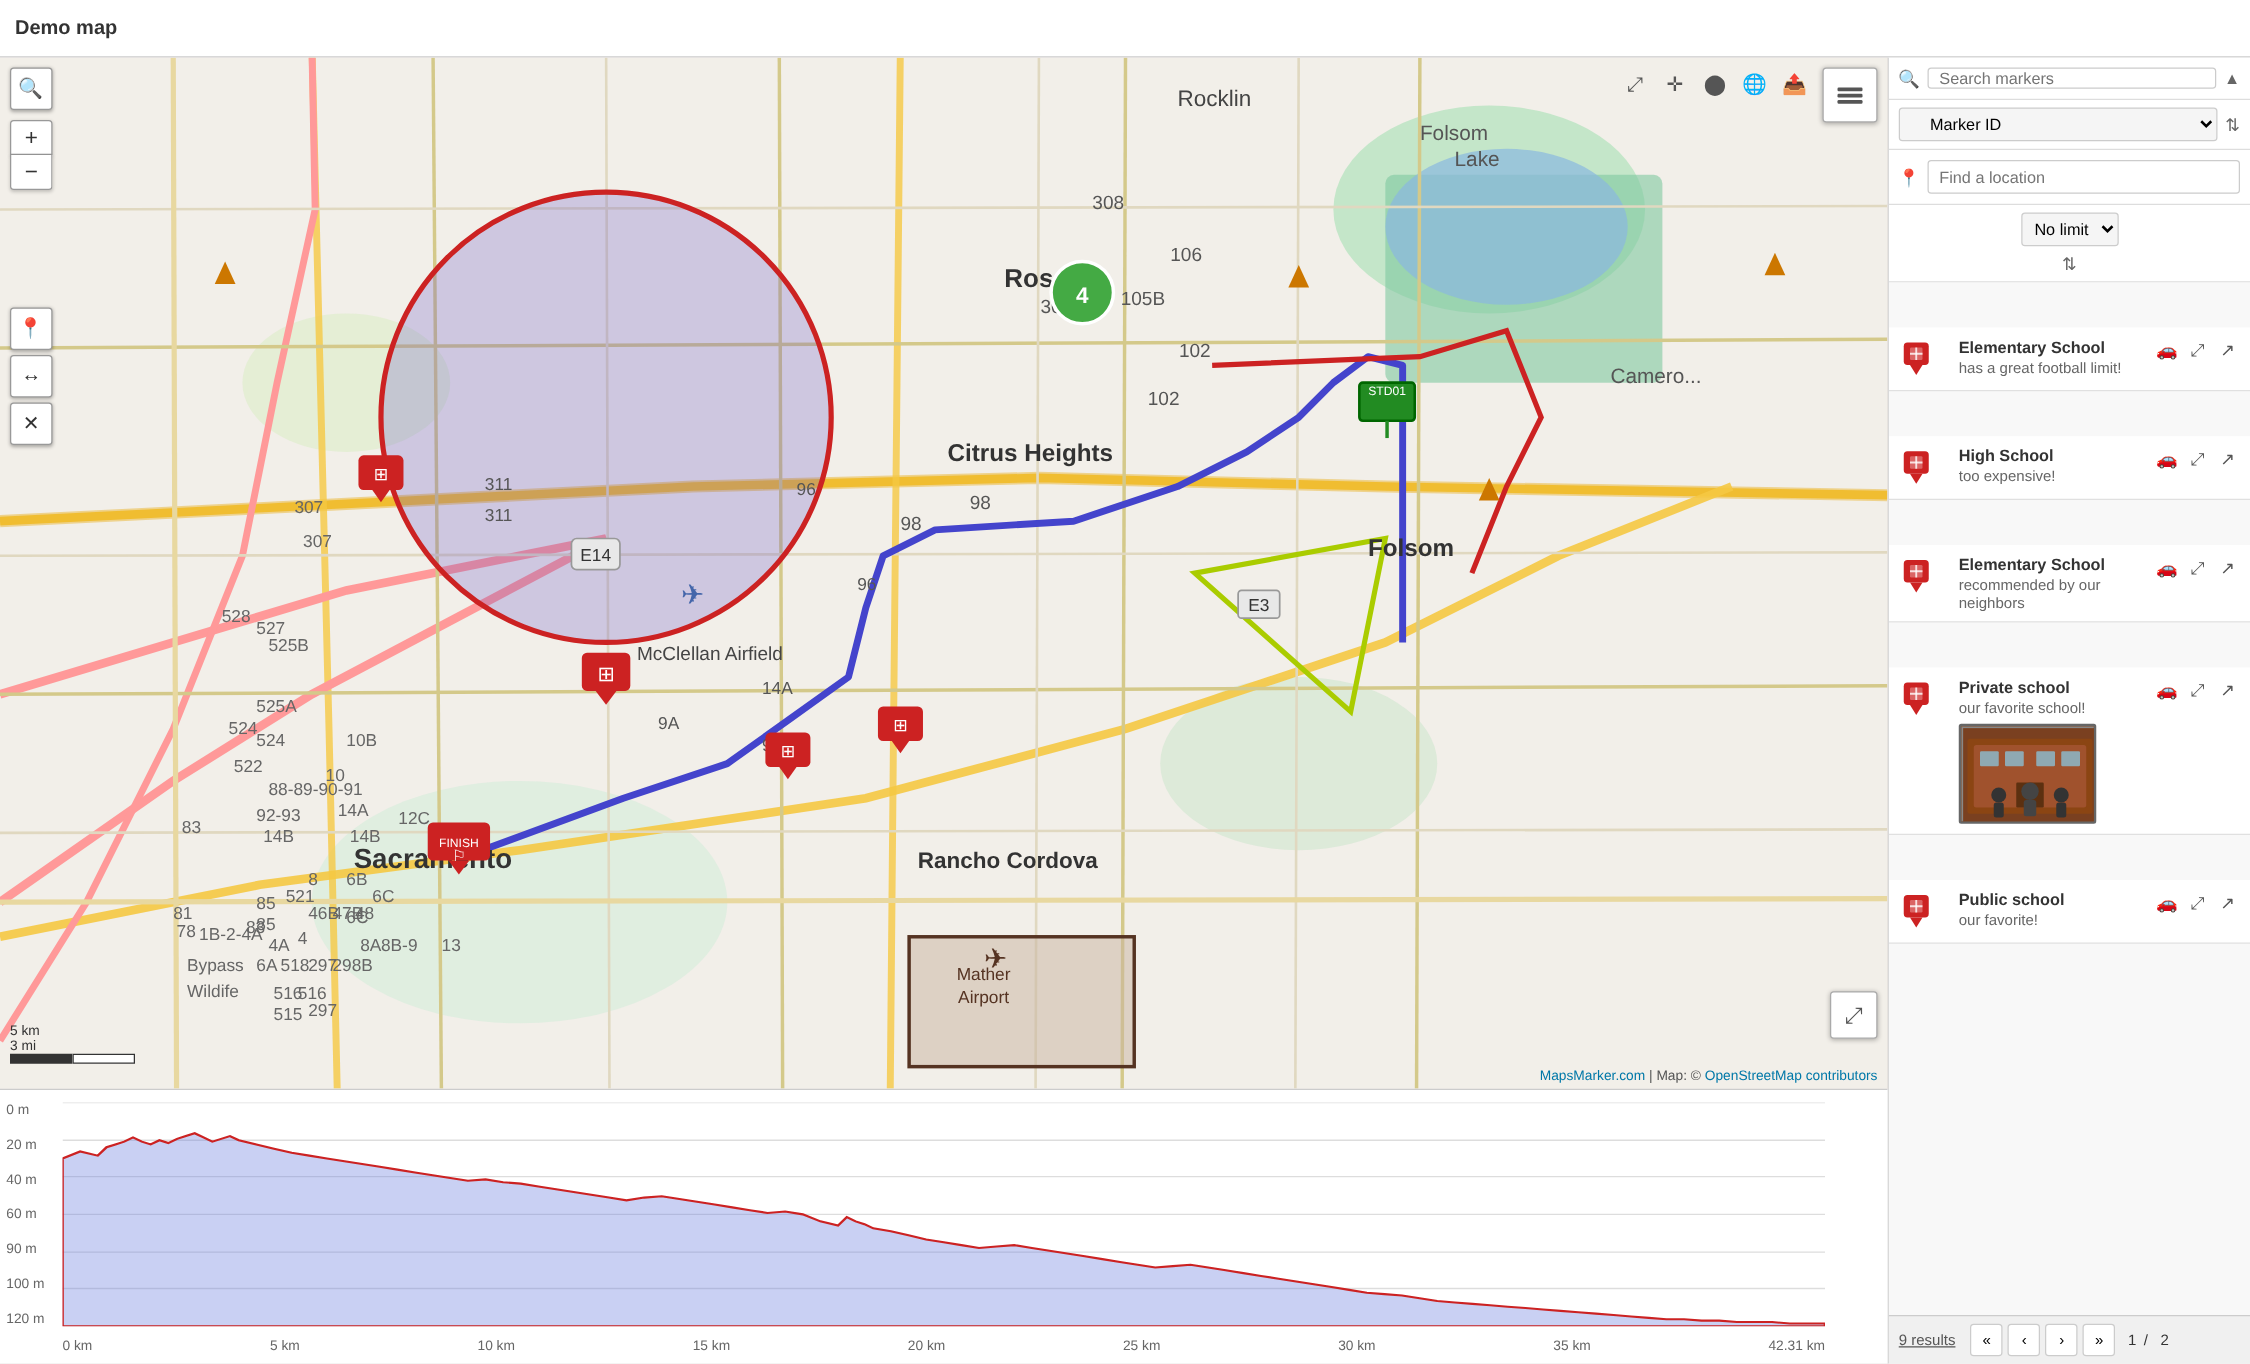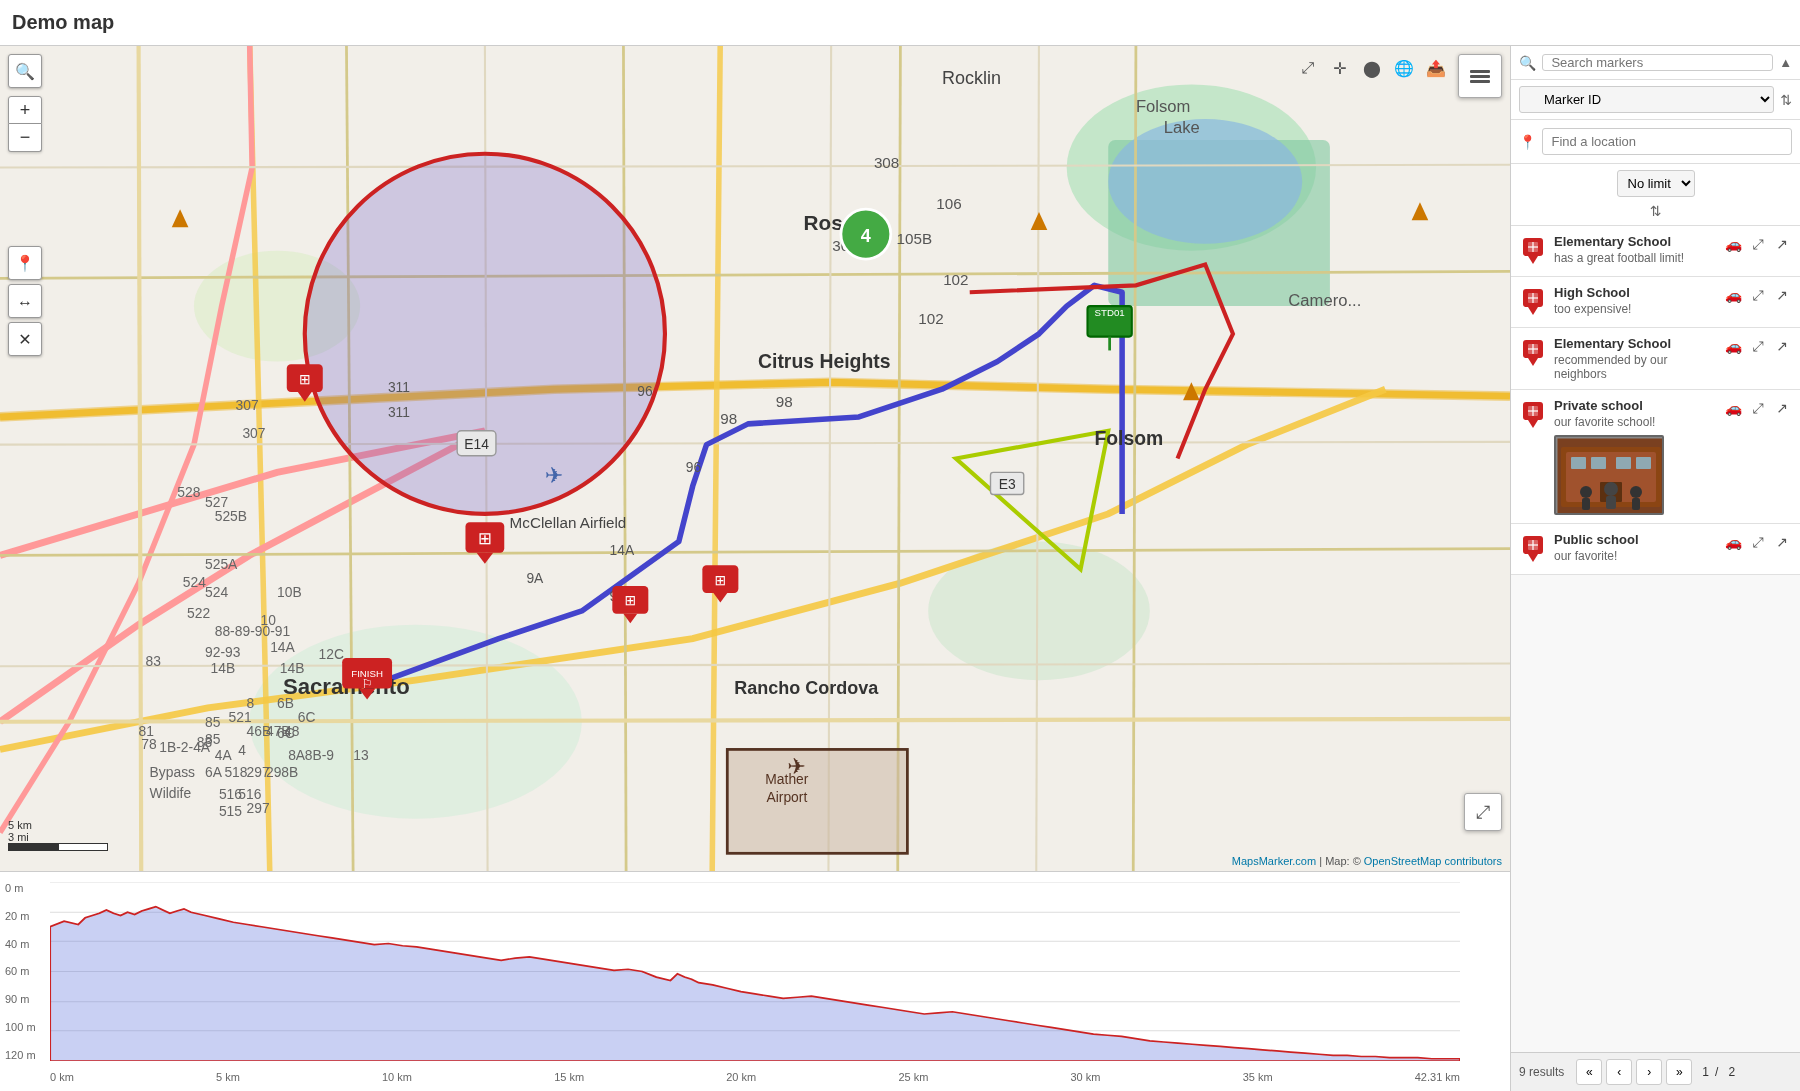--- a/index.html
+++ b/index.html
@@ -4,21 +4,21 @@
   <style>
     * { box-sizing: border-box; margin: 0; padding: 0; }
     body { font-family: Arial, sans-serif; font-size: 13px; background: #f0f0f0; display: flex; flex-direction: column; width: 1800px; height: 1091px; overflow: hidden; }
 
     #app-container { display: flex; flex-direction: column; width: 1800px; height: 1091px; }
 
     #title-bar {
       background: #fff;
       border-bottom: 1px solid #ccc;
       padding: 6px 12px;
-      font-size: 20px;
+      font-size: 16px;
       font-weight: bold;
       color: #333;
       height: 46px;
       display: flex;
       align-items: center;
     }
 
     #main-area {
       display: flex;
       flex: 1;
@@ -283,21 +283,22 @@
       overflow-y: auto;
       background: #f8f8f8;
     }
 
     .marker-item {
       display: flex;
       align-items: flex-start;
       padding: 8px;
       border-bottom: 1px solid #e0e0e0;
       background: #fff;
-      gap: 7px;
+      gap: 20px;
+      margin-top: 36px;
     }
 
     .marker-icon {
       width: 28px;
       height: 34px;
       flex-shrink: 0;
       display: flex;
       align-items: center;
       justify-content: center;
     }
@@ -864,21 +865,21 @@
           <div class="marker-actions">
             <div class="marker-action-btn">🚗</div>
             <div class="marker-action-btn">⤢</div>
             <div class="marker-action-btn">↗</div>
           </div>
         </div>
 
       </div>
 
       <div id="sidebar-footer">
-        <span style="margin-right:8px; font-size:12px; color:#555;">9 results</span>
+        <span style="margin-right:8px; font-size:12px; color:#555;text-decoration:underline;">9 results</span>
         <div class="page-btn">«</div>
         <div class="page-btn">‹</div>
         <div class="page-btn">›</div>
         <div class="page-btn">»</div>
         <span class="page-info" style="margin-left:6px;">1</span>
         <span class="page-info" style="margin: 0 2px;">/</span>
         <span class="page-info">2</span>
       </div>
     </div>
   </div>

